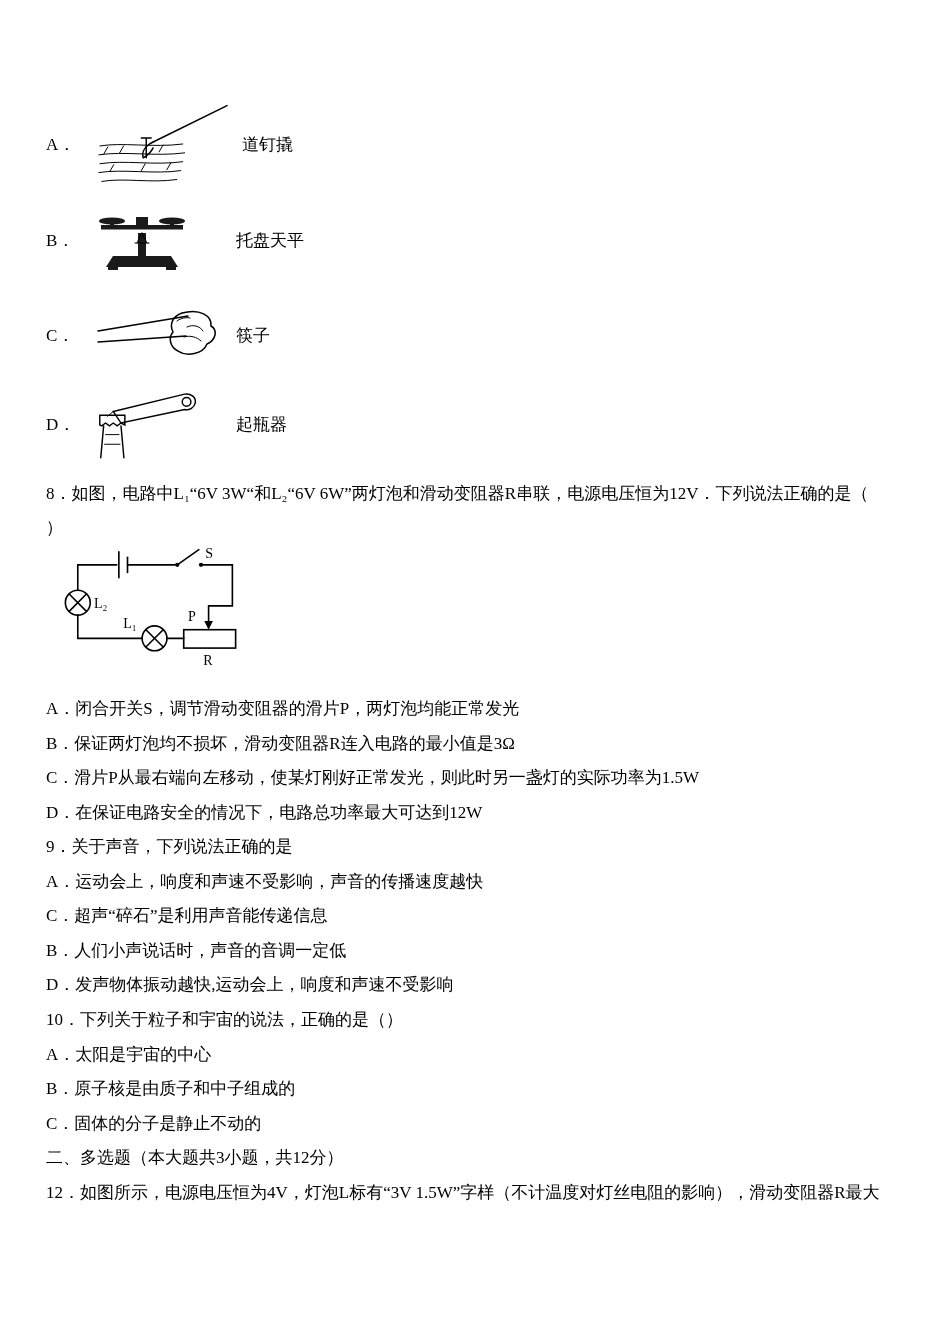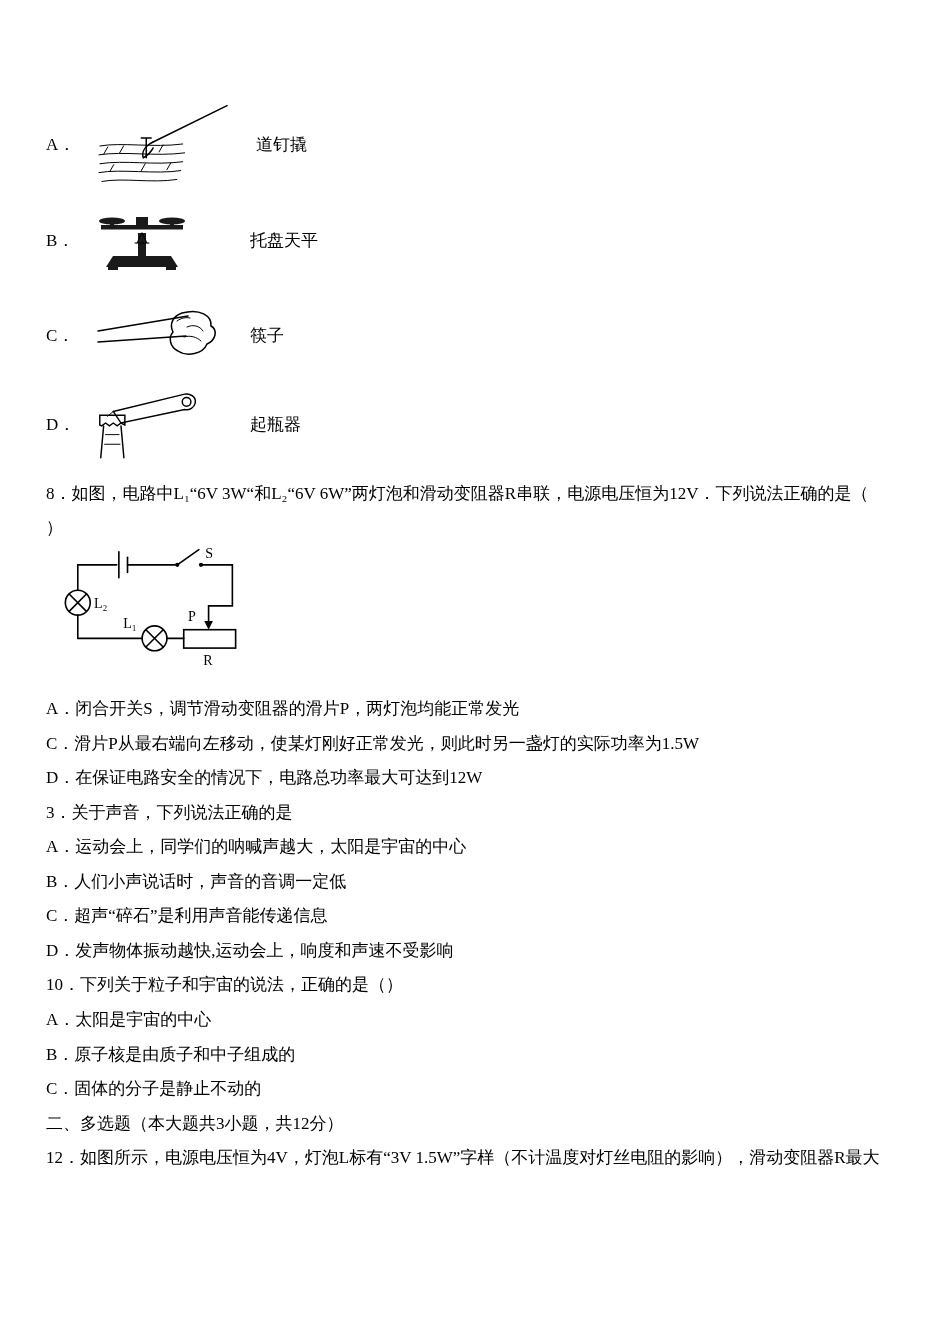--- a/index.html
+++ b/index.html
@@ -6,21 +6,21 @@
   .page{
     width:950px;height:1344px;background:#ffffff;color:#000;
     font-family:"Liberation Serif","DejaVu Serif",serif;
     overflow:hidden;margin:0 auto;position:relative;
   }
   .content{padding:96px 28px 0 46px;}
   .fig-row{display:flex;align-items:center;}
   .row-a{height:96px}.row-b{height:96px}.row-c{height:94px}.row-d{height:84px}
   .fig-label{flex:0 0 36px;font-size:17px;}
   .fig-img{flex:0 0 132px;display:flex;justify-content:flex-start;padding-left:12px;}
-  .fig-caption{font-size:17px;margin-left:24px;}
+  .fig-caption{font-size:17px;margin-left:10px;}
   .stem,.option,.heading{font-size:17px;line-height:1.15;margin:0 0 15px 0;max-width:876px;}
   .stem-open{margin-top:18px;margin-bottom:14px;}
   .stem-close{margin-bottom:6px;}
   .circuit{margin:4px 0 28px 8px;}
   svg{display:block;}
   svg text{font-family:"Liberation Serif","DejaVu Serif",serif;}
   .sk{stroke:#000;fill:none;stroke-width:1.5;stroke-linecap:round;}
   .sk-thin{stroke:#000;fill:none;stroke-width:1;stroke-linecap:round;}
   .fill-dark{fill:#1a1a1a;stroke:none;}
 </style>
@@ -130,27 +130,28 @@
 
         <path class="sk" d="M22 88 V66.5"></path>
         <circle class="sk" cx="22" cy="55" r="11.5"></circle>
         <path class="sk" d="M14 47 L30 63 M14 63 L30 47"></path>
         <text x="37" y="60" font-size="13">L₂</text>
         <path class="sk" d="M22 43.5 V20"></path>
       </svg>
     </div>
 
     <p class="option">A．闭合开关S，调节滑动变阻器的滑片P，两灯泡均能正常发光</p>
+    <p class="option">B．保证两灯泡均不损坏，滑动变阻器R连入电路的最小值是3Ω</p>
     <p class="option">C．滑片P从最右端向左移动，使某灯刚好正常发光，则此时另一盏灯的实际功率为1.5W</p>
     <p class="option">D．在保证电路安全的情况下，电路总功率最大可达到12W</p>
 
-    <p class="stem">3．关于声音，下列说法正确的是</p>
-    <p class="option">A．运动会上，同学们的呐喊声越大，太阳是宇宙的中心</p>
+    <p class="stem">9．关于声音，下列说法正确的是</p>
+    <p class="option">A．运动会上，响度和声速不受影响，声音的传播速度越快</p>
+    <p class="option">C．超声“碎石”是利用声音能传递信息</p>
     <p class="option">B．人们小声说话时，声音的音调一定低</p>
-    <p class="option">C．超声“碎石”是利用声音能传递信息</p>
     <p class="option">D．发声物体振动越快,运动会上，响度和声速不受影响</p>
 
     <p class="stem">10．下列关于粒子和宇宙的说法，正确的是（）</p>
     <p class="option">A．太阳是宇宙的中心</p>
     <p class="option">B．原子核是由质子和中子组成的</p>
     <p class="option">C．固体的分子是静止不动的</p>
 
     <p class="heading">二、多选题（本大题共3小题，共12分）</p>
 
     <p class="stem">12．如图所示，电源电压恒为4V，灯泡L标有“3V  1.5W”字样（不计温度对灯丝电阻的影响），滑动变阻器R最大</p>

